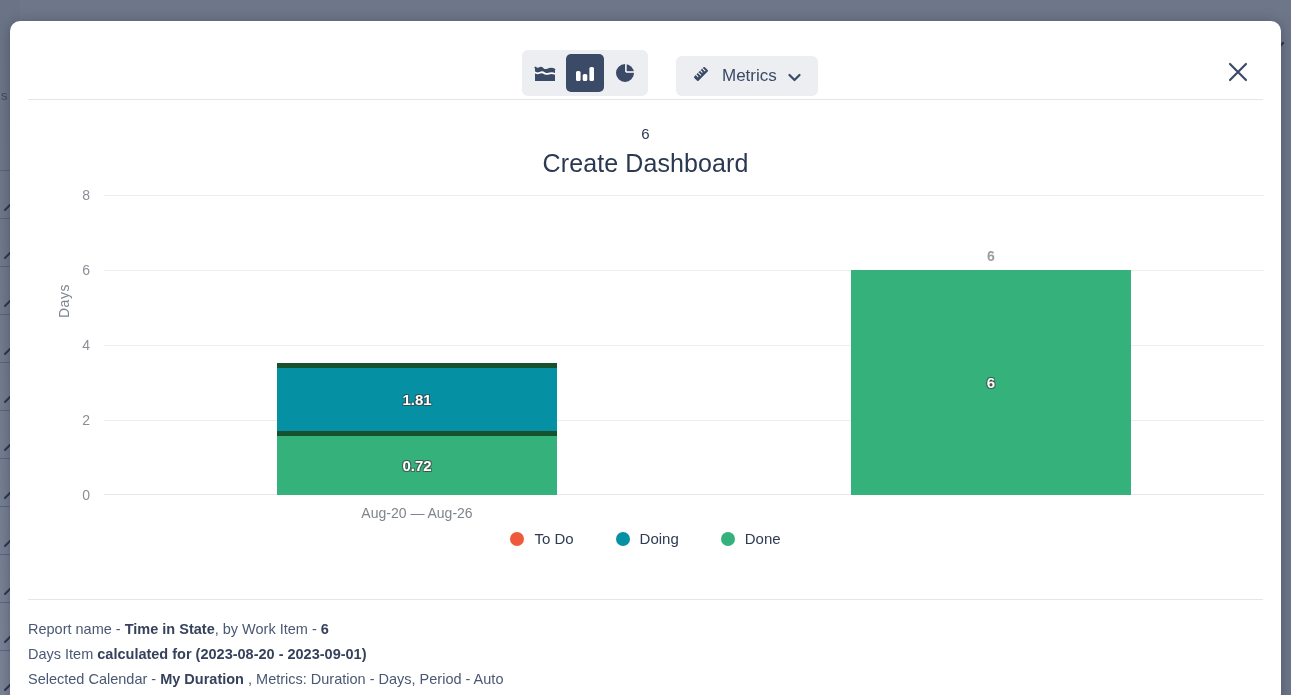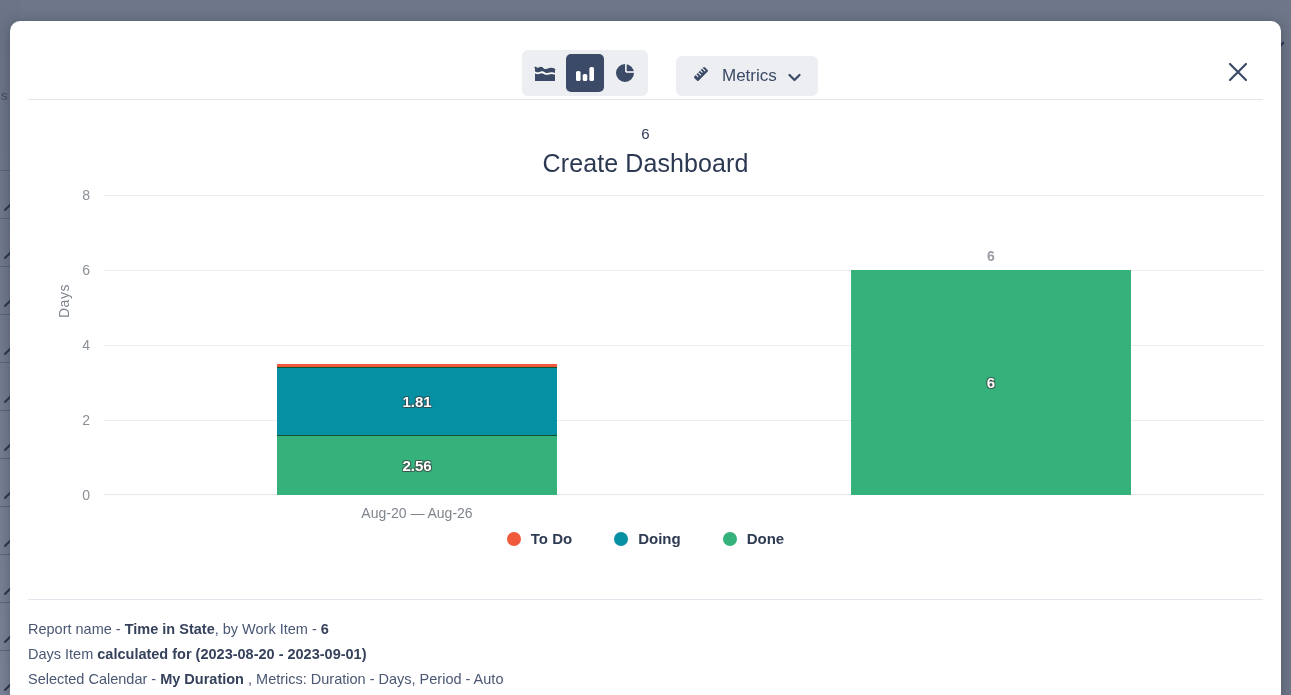--- a/index.html
+++ b/index.html
@@ -160,21 +160,21 @@
     justify-content: flex-end;
   }
   .seg {
     position: relative;
     display: flex; align-items: center; justify-content: center;
     color: #fff;
     font-size: 15px;
     font-weight: bold;
     text-shadow: -1px -1px 0 rgba(60,60,60,.55), 1px -1px 0 rgba(60,60,60,.55),
                  -1px 1px 0 rgba(60,60,60,.55), 1px 1px 0 rgba(60,60,60,.55);
-    border-bottom: 1px solid #14532d;
+    border-bottom: 5px solid #14532d;
     overflow: visible;
   }
   .seg:last-child { border-bottom: none; }
   .seg-value { line-height: 1; white-space: nowrap; }
   .total-label {
     position: absolute;
     left: 0; width: 100%;
     text-align: center;
     font-size: 14px;
     font-weight: bold;
@@ -189,21 +189,21 @@
   }
 
   .legend {
     position: absolute;
     left: 0; right: 0; top: 430px;
     display: flex; justify-content: center; align-items: center;
     gap: 42px;
   }
   .legend-item { display: flex; align-items: center; gap: 10px; cursor: pointer; }
   .legend-dot { width: 14px; height: 14px; border-radius: 50%; }
-  .legend-text { font-size: 15px; color: #2e3b52; font-weight: bold; }
+  .legend-text { font-size: 15px; color: #2e3b52; font-weight: normal; }
 
   
   .footer {
     position: absolute;
     left: 18px; right: 18px; bottom: 12px;
     border-top: 1px solid #e3e6ec;
     padding-top: 17px;
   }
   .foot-line {
     font-size: 14.5px;
@@ -370,21 +370,21 @@
       <div class="ytick" style="top:300px">0</div>
 
       <div class="bar-group" style="left:173px; width:280px;">
         <div class="seg" style="height:4px;  background:#f05a3c;">
           <span class="seg-value" style="position:absolute; top:6px;">0.11</span>
         </div>
         <div class="seg" style="height:68px; background:#0690a4;">
           <span class="seg-value">1.81</span>
         </div>
         <div class="seg" style="height:59px; background:#35b27b;">
-          <span class="seg-value">2.56</span>
+          <span class="seg-value">0.72</span>
         </div>
       </div>
       <div class="xtick" style="left:173px; width:280px; top:310px;">Aug-20 — Aug-26</div>
 
       <div class="bar-group" style="left:747px; width:280px;">
         <div class="total-label" style="top:-22px">6</div>
         <div class="seg" style="height:225px; background:#35b27b;">
           <span class="seg-value">6</span>
         </div>
       </div>

